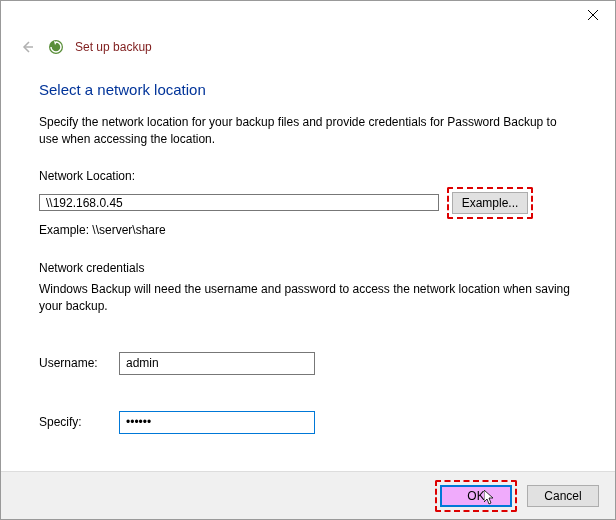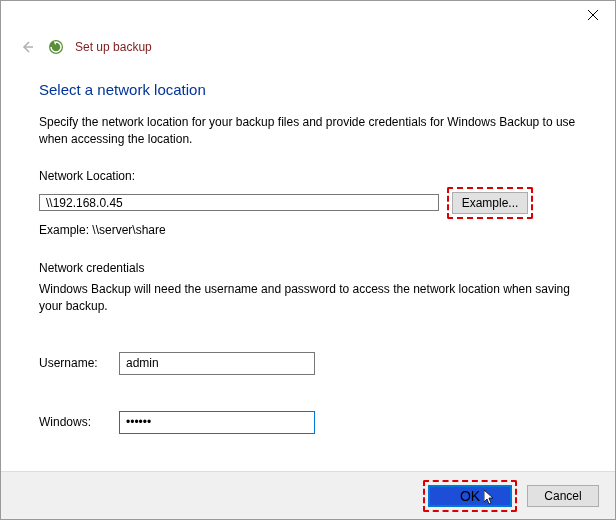--- a/index.html
+++ b/index.html
@@ -150,26 +150,26 @@
       align-items: center;
       padding-right: 16px;
       gap: 10px;
     }
     .ok-wrap {
       border: 2px dashed #d00;
       padding: 3px;
       border-radius: 2px;
     }
     .ok-btn {
-      width: 84px;
+      width: 72px;
       height: 22px;
-      background: #1d4ed8;
+      background: #f0abfc;
       border: 2px solid #0078d7;
       font-family: inherit;
-      font-size: 14px;
+      font-size: 12px;
       cursor: pointer;
       position: relative;
     }
     .cursor-arrow {
       position: absolute;
       top: 3px;
       right: 14px;
       width: 12px;
       height: 16px;
       pointer-events: none;
@@ -206,40 +206,40 @@
   <svg class="wizard-icon" viewBox="0 0 18 18">
     <circle cx="9" cy="9" r="7" fill="#5a8f3a"></circle>
     <path d="M9 4 A5 5 0 1 1 4 9" fill="none" stroke="#fff" stroke-width="1.5"></path>
     <path d="M7 3 L10 4 L8 7 Z" fill="#fff"></path>
   </svg>
   <span class="wizard-title">Set up backup</span>
 </div>
 
 <div class="content">
   <h1 class="page-heading">Select a network location</h1>
-  <p class="description">Specify the network location for your backup files and provide credentials for Windows Backup to use when accessing the location.</p>
+  <p class="description">Specify the network location for your backup files and provide credentials for Password Backup to use when accessing the location.</p>
 
   <div class="field-label">Network Location:</div>
   <div class="location-row">
     <input type="text" class="location-input" value="\\192.168.0.45" style="">
     <span class="browse-wrap">
       <button class="browse-btn">Example...</button>
     </span>
   </div>
   <div class="example">Example: \\server\share</div>
 
   <div class="section-label">Network credentials</div>
   <p class="cred-desc">Windows Backup will need the username and password to access the network location when saving your backup.</p>
 
   <div class="cred-row">
     <label>Username:</label>
     <input type="text" value="admin" style="">
   </div>
   <div class="cred-row">
-    <label>Windows:</label>
+    <label>Specify:</label>
     <input type="text" class="focused" value="••••••" style="">
   </div>
 </div>
 
 <div class="footer">
   <span class="ok-wrap">
     <button class="ok-btn">
       <span>OK</span>
       <svg class="cursor-arrow" viewBox="0 0 12 16">
         <path d="M0 0 L0 12 L3 9 L5 14 L7 13 L5 8 L9 8 Z" fill="#fff" stroke="#000" stroke-width="0.8"></path>

